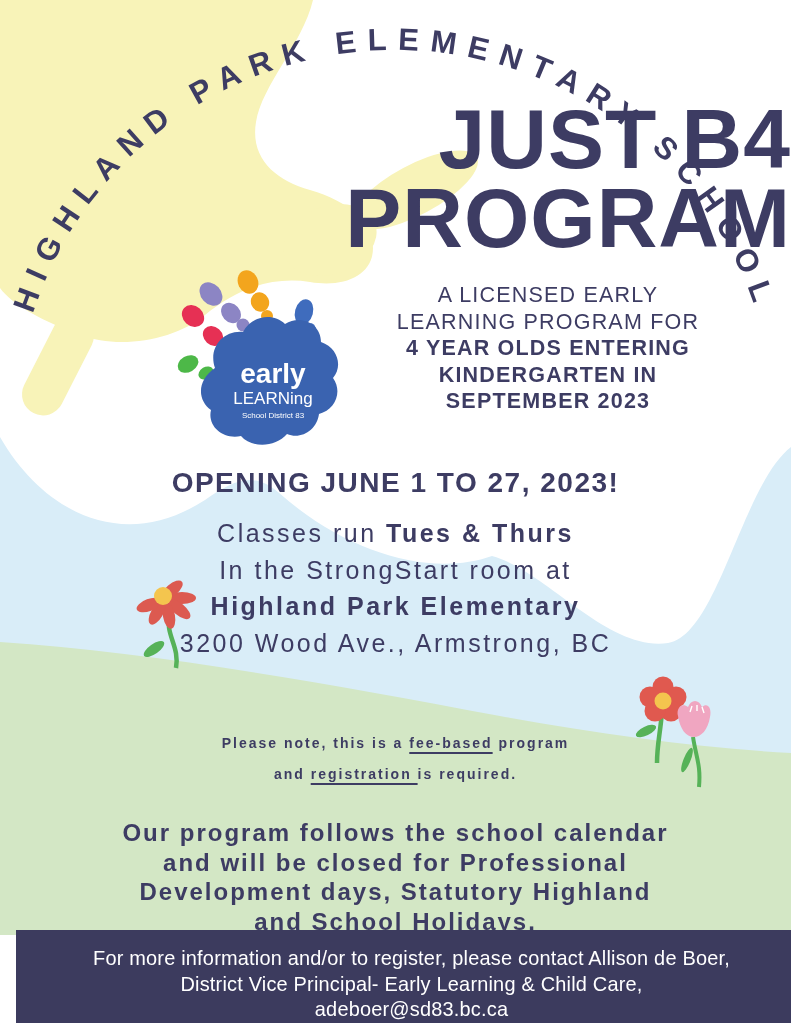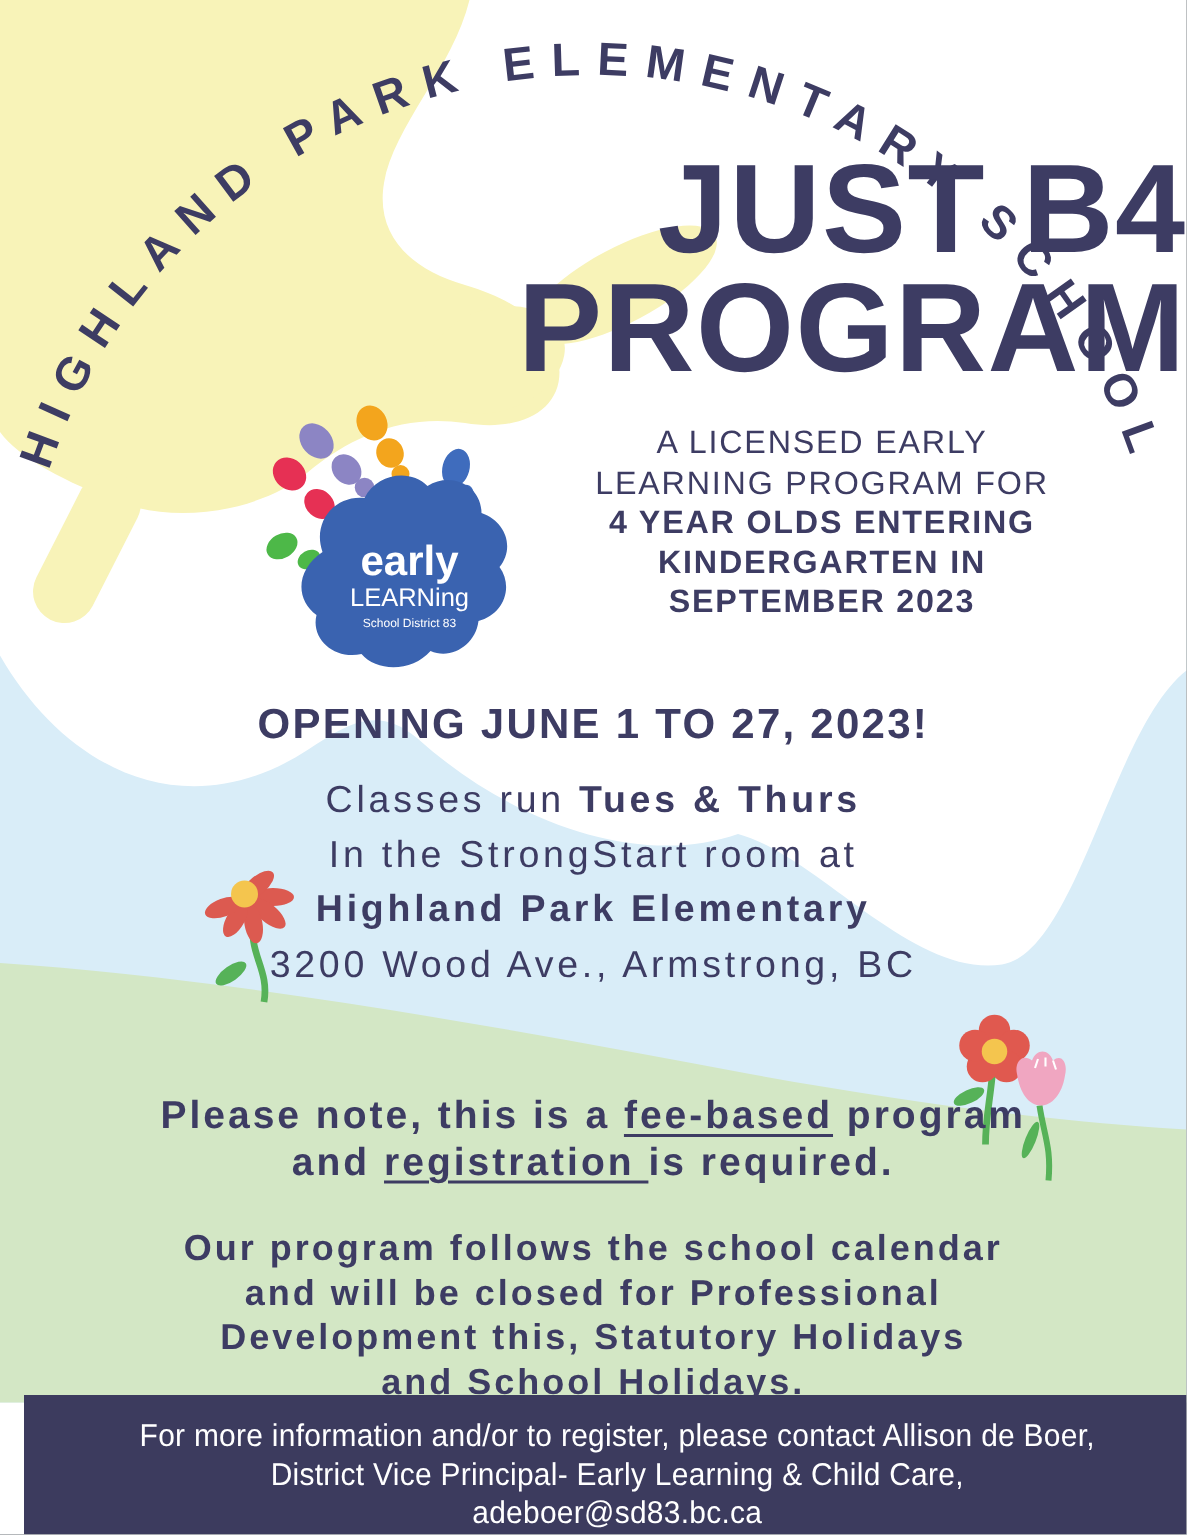--- a/index.html
+++ b/index.html
@@ -26,21 +26,21 @@
     position:absolute;left:0;right:0;top:467px;text-align:center;
     font-weight:800;font-size:28px;letter-spacing:1.5px;
   }
   .details-block{
     position:absolute;left:0;right:0;top:515px;text-align:center;
     font-size:25px;line-height:36.5px;letter-spacing:2.5px;font-weight:500;
   }
   .details-block .b{font-weight:800;}
   .note-block{
     position:absolute;left:0;right:0;top:728px;text-align:center;
-    font-size:26px;line-height:31px;letter-spacing:2px;font-weight:700;
+    font-size:14px;line-height:31px;letter-spacing:2px;font-weight:700;
   }
   .note-block .u{
     text-decoration:underline;text-underline-offset:4px;text-decoration-thickness:2px;
   }
   .calendar-block{
     position:absolute;left:0;right:0;top:818px;text-align:center;
     font-size:24px;line-height:29.5px;letter-spacing:2px;font-weight:700;
   }
   .footer-band{
     position:absolute;left:16px;top:930px;width:791px;height:93px;
@@ -169,21 +169,21 @@
   </div>
 
   <div class="note-block">
     <div><span>Please note, this is a </span><span class="u">fee-based</span><span> program</span></div>
     <div><span>and </span><span class="u">registration </span><span>is required.</span></div>
   </div>
 
   <div class="calendar-block">
     <div>Our program follows the school calendar</div>
     <div>and will be closed for Professional</div>
-    <div>Development this, Statutory Holidays</div>
+    <div>Development days, Statutory Highland</div>
     <div>and School Holidays.</div>
   </div>
 
   <div class="footer-band">
     <div class="footer-inner">
       <div>For more information and/or to register, please contact Allison de Boer,</div>
       <div>District Vice Principal- Early Learning &amp; Child Care,</div>
       <div>adeboer@sd83.bc.ca</div>
     </div>
   </div>

